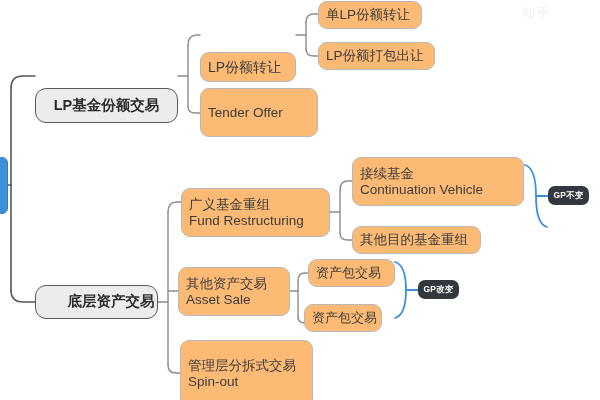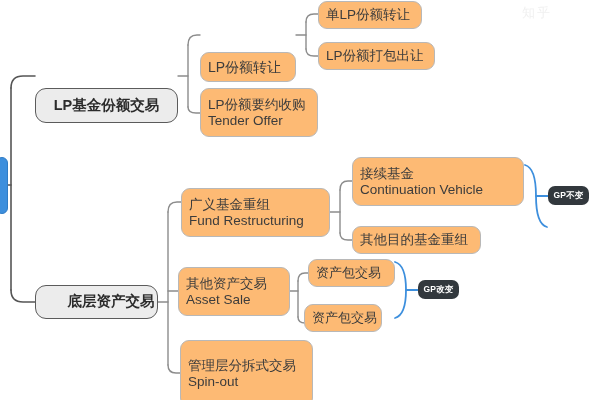--- a/index.html
+++ b/index.html
@@ -151,21 +151,20 @@
 
   <div class="node" style="left:318px; top:1px; width:104px; height:28px; font-size:13.5px;">
     <span class="ln">单LP份额转让</span>
   </div>
 
   <div class="node" style="left:318px; top:42px; width:117px; height:28px; font-size:13.5px;">
     <span class="ln">LP份额打包出让</span>
   </div>
 
   <div class="node" style="left:200px; top:88px; width:118px; height:49px; font-size:13.5px;">
-    <span class="ln">LP份额要约收购</span>
     <span class="ln">Tender Offer</span>
   </div>
 
   <div class="node primary" style="left:35px; top:285px; width:123px; height:34px; font-size:14.5px;padding-left:36px;">
     <span class="ln">底层资产交易</span>
   </div>
 
   <div class="node" style="left:181px; top:188px; width:149px; height:49px; font-size:13.5px;">
     <span class="ln">广义基金重组</span>
     <span class="ln">Fund Restructuring</span>

